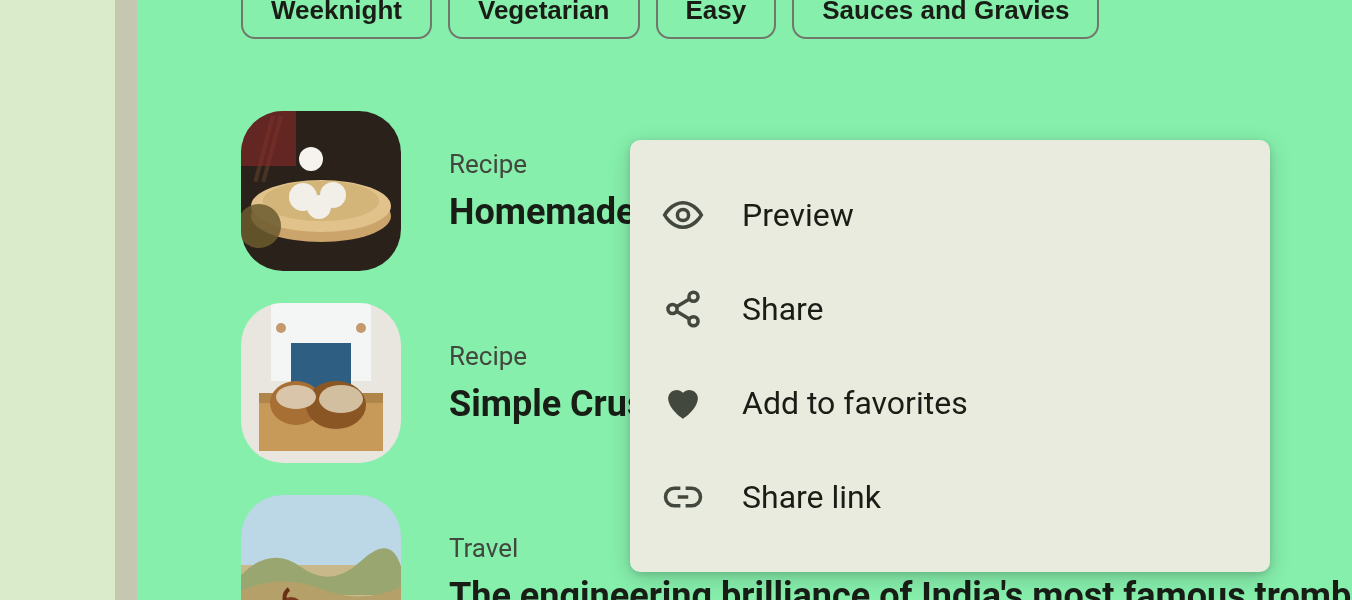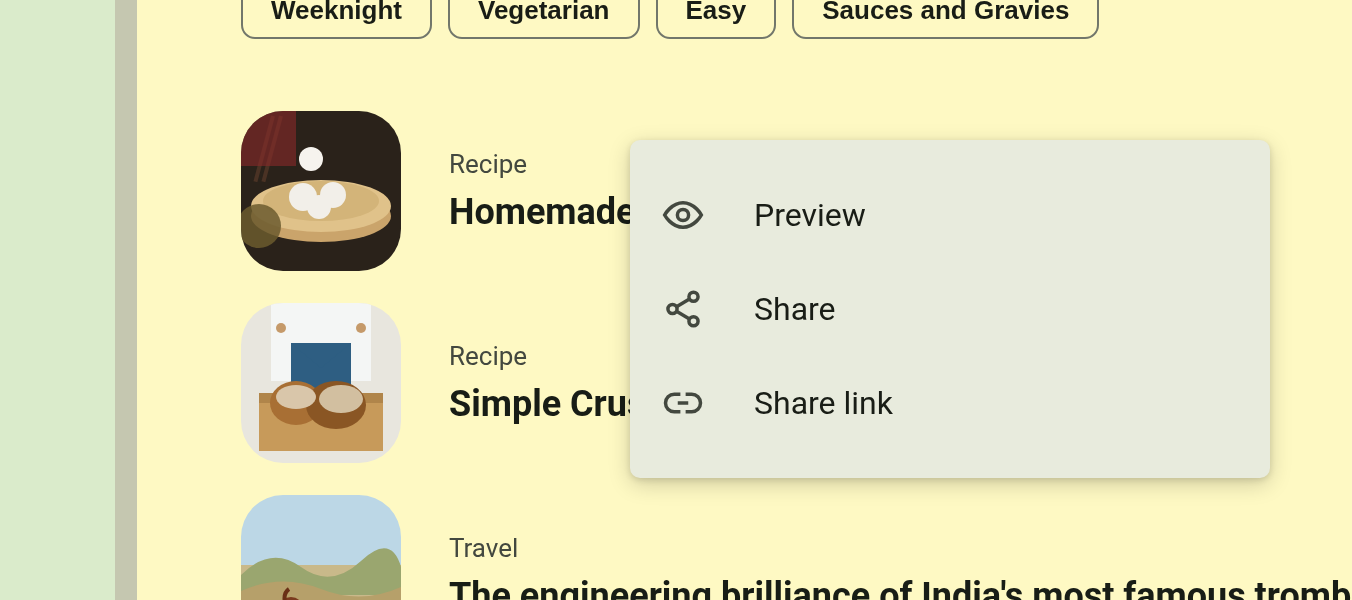--- a/index.html
+++ b/index.html
@@ -16,21 +16,21 @@
     flex-shrink: 0;
   }
   .divider-rail {
     width: 22px;
     height: 100%;
     background: #c5c7b0;
     flex-shrink: 0;
   }
   .main {
     flex: 1;
-    background: #fef9c3;
+    background: #86efac;
     position: relative;
     overflow: hidden;
   }
   .chips-row {
     display: flex;
     gap: 16px;
     padding: 0 0 0 104px;
     margin-top: -15px;
   }
   .chip {
@@ -84,21 +84,21 @@
     top: 140px;
     width: 640px;
     background: #e8ebdd;
     border-radius: 10px;
     box-shadow: 0 6px 22px rgba(0,0,0,0.18), 0 2px 6px rgba(0,0,0,0.12);
     padding: 28px 0;
   }
   .menu-item {
     display: flex;
     align-items: center;
-    gap: 50px;
+    gap: 38px;
     padding: 26px 32px;
     cursor: pointer;
   }
   .menu-icon {
     width: 42px;
     height: 42px;
     display: flex;
     align-items: center;
     justify-content: center;
     color: #43483f;
@@ -211,20 +211,28 @@
           <circle cx="6" cy="12" r="2.6"></circle>
           <circle cx="18" cy="19" r="2.6"></circle>
           <line x1="8.3" y1="10.7" x2="15.7" y2="6.3"></line>
           <line x1="8.3" y1="13.3" x2="15.7" y2="17.7"></line>
         </svg>
       </span>
       <span class="menu-label">Share</span>
     </div>
     <div class="menu-item">
       <span class="menu-icon">
+        <svg viewBox="0 0 24 24" fill="currentColor">
+          <path d="M12 21s-8.5-5.4-8.5-12A5 5 0 0 1 12 6.1 5 5 0 0 1 20.5 9c0 6.6-8.5 12-8.5 12z"></path>
+        </svg>
+      </span>
+      <span class="menu-label">Add to favorites</span>
+    </div>
+    <div class="menu-item">
+      <span class="menu-icon">
         <svg viewBox="0 0 24 24" fill="none" stroke="currentColor" stroke-width="2">
           <path d="M9 12h6"></path>
           <path d="M10.5 7H7a5 5 0 0 0 0 10h3.5"></path>
           <path d="M13.5 7H17a5 5 0 0 1 0 10h-3.5"></path>
         </svg>
       </span>
       <span class="menu-label">Share link</span>
     </div>
   </div>
 

